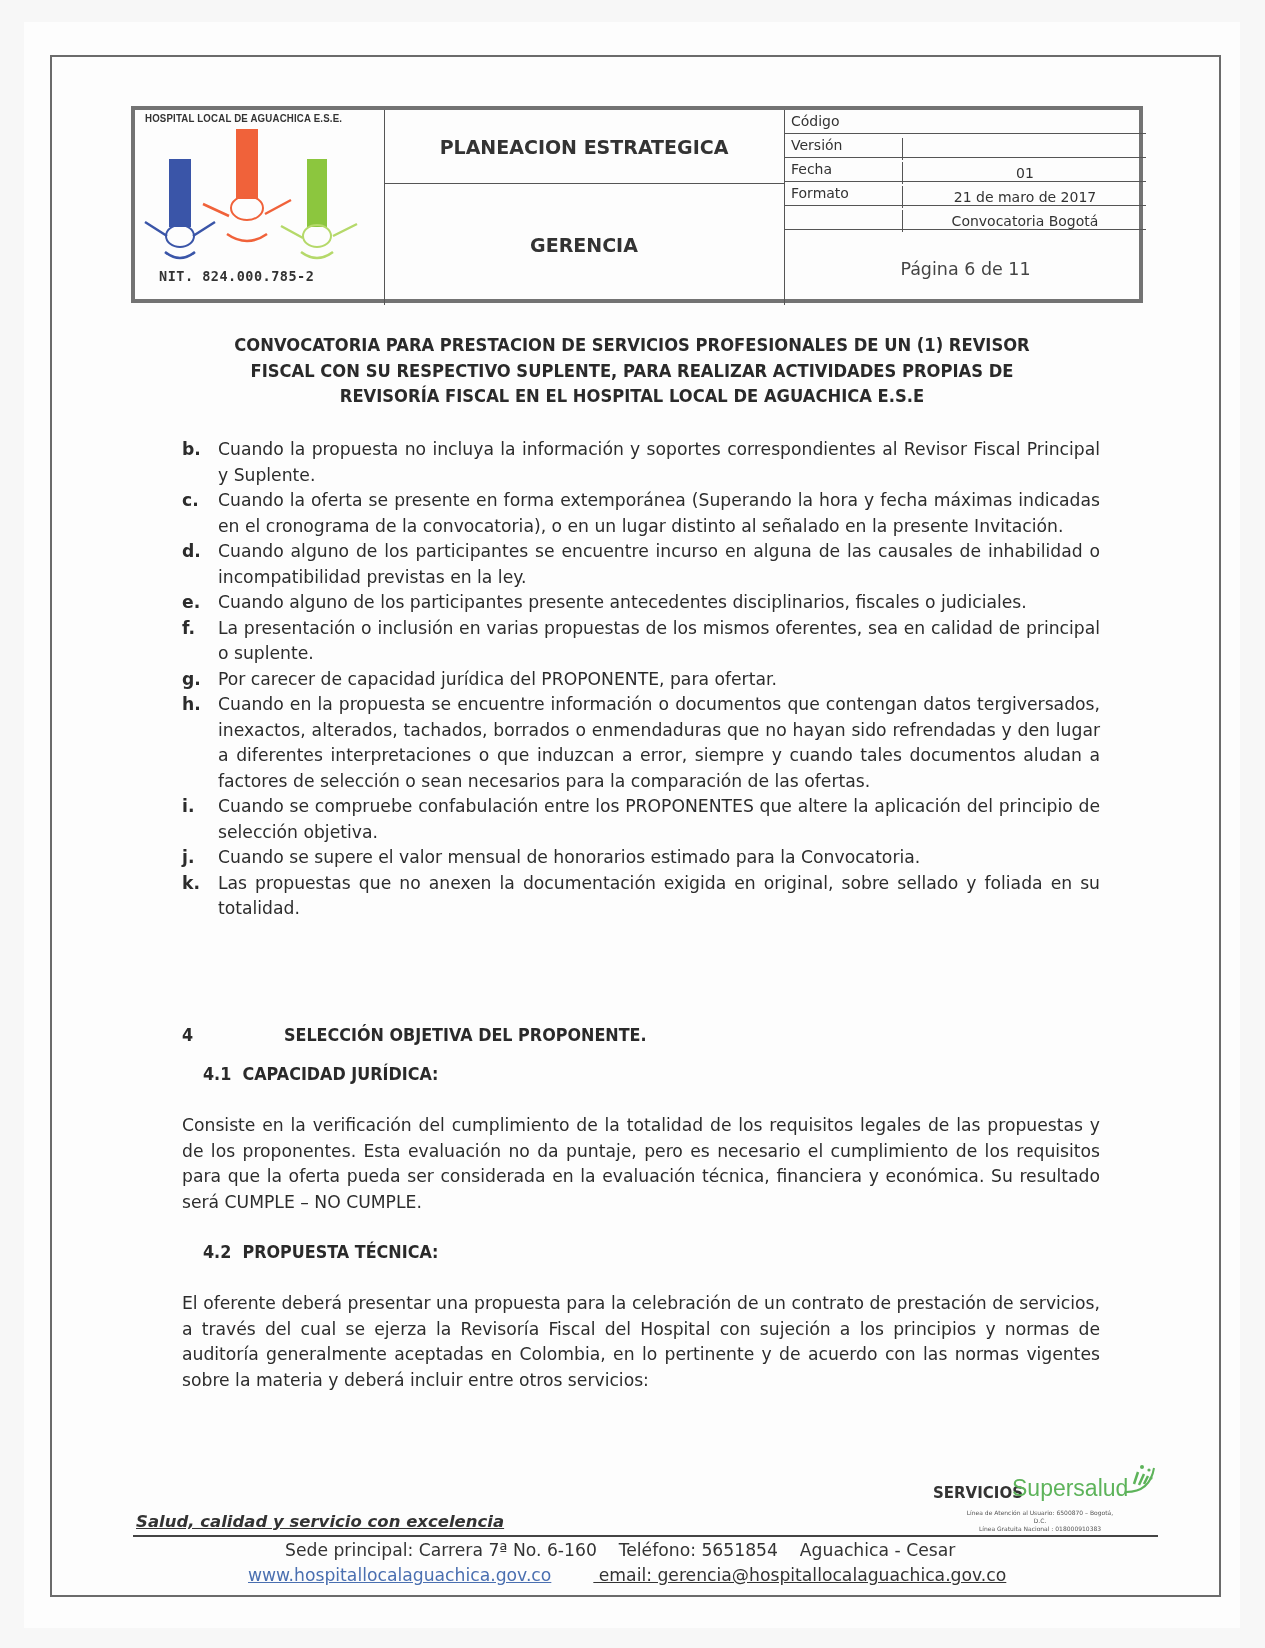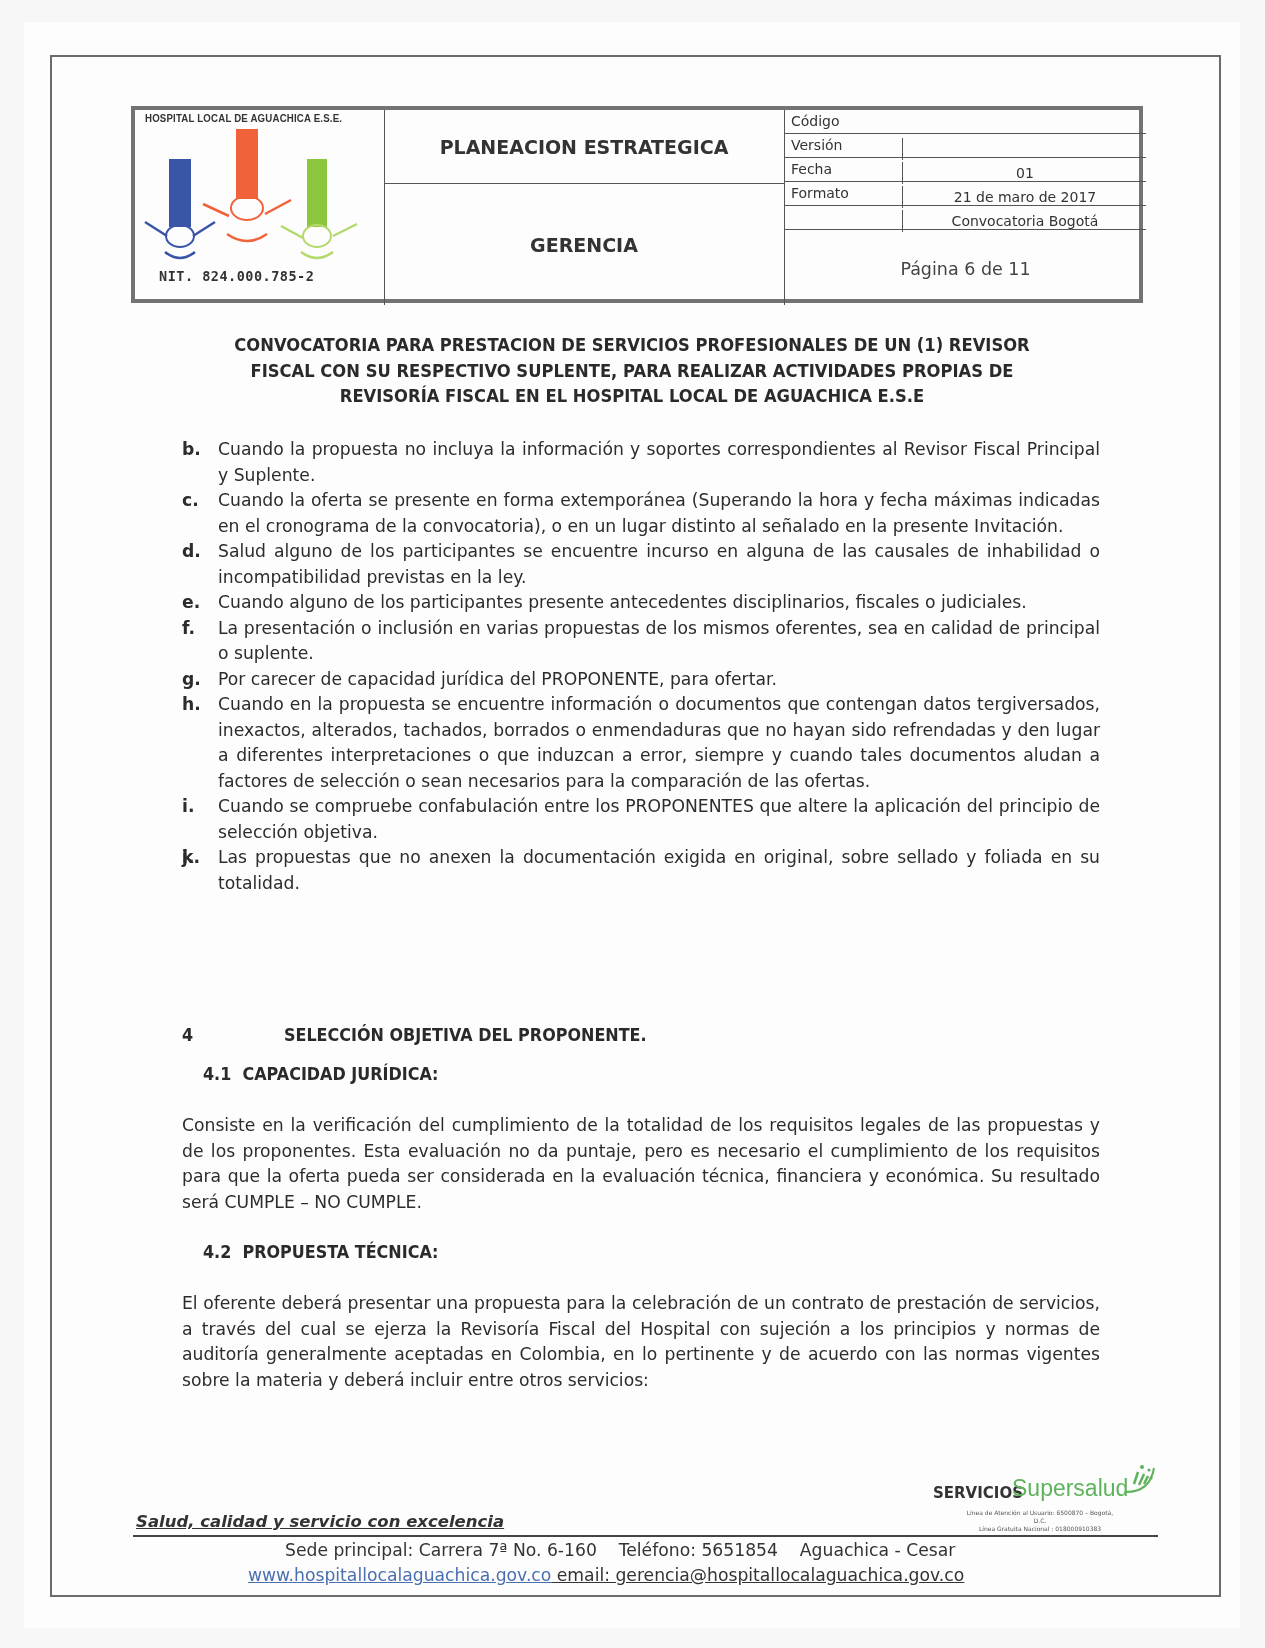--- a/index.html
+++ b/index.html
@@ -39,21 +39,21 @@
   .item .lt { position: absolute; left: 0; top: 0; font-weight: bold; }
   .sec { position: absolute; font-weight: bold; font-size: 17.2px; color: #2a2a2a; transform: scaleX(0.93); transform-origin: left; }
   .para { position: absolute; left: 182px; width: 918px; font-size: 17.2px; line-height: 25.5px; text-align: justify; color: #2c2c2c; }
   
   .slogan { position: absolute; left: 136px; top: 1512px; font-style: italic; font-weight: bold; font-size: 16.5px;
             text-decoration: underline; color: #333; }
   .fline { position: absolute; left: 133px; top: 1535px; width: 1025px; height: 0; border-top: 2px solid #444; }
   .addr { position: absolute; left: 285px; top: 1540px; font-size: 17.2px; color: #333; white-space: pre; }
   .links { position: absolute; left: 248px; top: 1565px; font-size: 17.2px; white-space: pre; }
   .links .web { color: #4a6fb0; text-decoration: underline; }
-  .links .mail { color: #333; text-decoration: underline; }
+  .links .mail { color: #333; text-decoration: underline; margin-left: 42px; }
   .vig { position: absolute; left: 933px; top: 1484px; font-weight: bold; font-size: 15px; color: #333; }
   .sup { position: absolute; left: 1012px; top: 1475px; font-size: 23px; color: #5db35a; font-family: "Liberation Sans", sans-serif; }
   .vig-small { position: absolute; left: 965px; top: 1509px; font-size: 6px; color: #555; line-height: 8px; text-align: center; width: 150px; }
   .sup-icon { position: absolute; left: 1120px; top: 1458px; }
 </style>
 </head>
 <body>
 
 <div class="page"></div>
 <div class="frame"></div>
@@ -102,27 +102,27 @@
 
 <div class="doc-title">
   <div>CONVOCATORIA PARA PRESTACION DE SERVICIOS PROFESIONALES DE UN (1) REVISOR</div>
   <div>FISCAL CON SU RESPECTIVO SUPLENTE, PARA REALIZAR ACTIVIDADES PROPIAS DE</div>
   <div>REVISORÍA FISCAL EN EL HOSPITAL LOCAL DE AGUACHICA E.S.E</div>
 </div>
 
 <div class="body" style="top:437px">
   <div class="item"><span class="lt">b.</span><span>Cuando la propuesta no incluya la información y soportes correspondientes al Revisor Fiscal Principal y Suplente.</span></div>
   <div class="item"><span class="lt">c.</span><span>Cuando la oferta se presente en forma extemporánea (Superando la hora y fecha máximas indicadas en el cronograma de la convocatoria), o en un lugar distinto al señalado en la presente Invitación.</span></div>
-  <div class="item"><span class="lt">d.</span><span>Salud alguno de los participantes se encuentre incurso en alguna de las causales de inhabilidad o incompatibilidad previstas en la ley.</span></div>
+  <div class="item"><span class="lt">d.</span><span>Cuando alguno de los participantes se encuentre incurso en alguna de las causales de inhabilidad o incompatibilidad previstas en la ley.</span></div>
   <div class="item"><span class="lt">e.</span><span>Cuando alguno de los participantes presente antecedentes disciplinarios, fiscales o judiciales.</span></div>
   <div class="item"><span class="lt">f.</span><span>La presentación o inclusión en varias propuestas de los mismos oferentes, sea en calidad de principal o suplente.</span></div>
   <div class="item"><span class="lt">g.</span><span>Por carecer de capacidad jurídica del PROPONENTE, para ofertar.</span></div>
   <div class="item"><span class="lt">h.</span><span>Cuando en la propuesta se encuentre información o documentos que contengan datos tergiversados, inexactos, alterados, tachados, borrados o enmendaduras que no hayan sido refrendadas y den lugar a diferentes interpretaciones o que induzcan a error, siempre y cuando tales documentos aludan a factores de selección o sean necesarios para la comparación de las ofertas.</span></div>
   <div class="item"><span class="lt">i.</span><span>Cuando se compruebe confabulación entre los PROPONENTES que altere la aplicación del principio de selección objetiva.</span></div>
-  <div class="item"><span class="lt">j.</span></div>
+  <div class="item"><span class="lt">j.</span><span>Cuando se supere el valor mensual de honorarios estimado para la Convocatoria.</span></div>
   <div class="item"><span class="lt">k.</span><span>Las propuestas que no anexen la documentación exigida en original, sobre sellado y foliada en su totalidad.</span></div>
 </div>
 
 <div class="sec" style="left:182px; top:1025px">4</div>
 <div class="sec" style="left:284px; top:1025px">SELECCIÓN OBJETIVA DEL PROPONENTE.</div>
 <div class="sec" style="left:203px; top:1064px; white-space:pre">4.1  CAPACIDAD JURÍDICA:</div>
 <div class="para" style="top:1113px">Consiste en la verificación del cumplimiento de la totalidad de los requisitos legales de las propuestas y de los proponentes. Esta evaluación no da puntaje, pero es necesario el cumplimiento de los requisitos para que la oferta pueda ser considerada en la evaluación técnica, financiera y económica. Su resultado será CUMPLE – NO CUMPLE.</div>
 <div class="sec" style="left:203px; top:1242px; white-space:pre">4.2  PROPUESTA TÉCNICA:</div>
 <div class="para" style="top:1291px">El oferente deberá presentar una propuesta para la celebración de un contrato de prestación de servicios, a través del cual se ejerza la Revisoría Fiscal del Hospital con sujeción a los principios y normas de auditoría generalmente aceptadas en Colombia, en lo pertinente y de acuerdo con las normas vigentes sobre la materia y deberá incluir entre otros servicios:</div>
 

